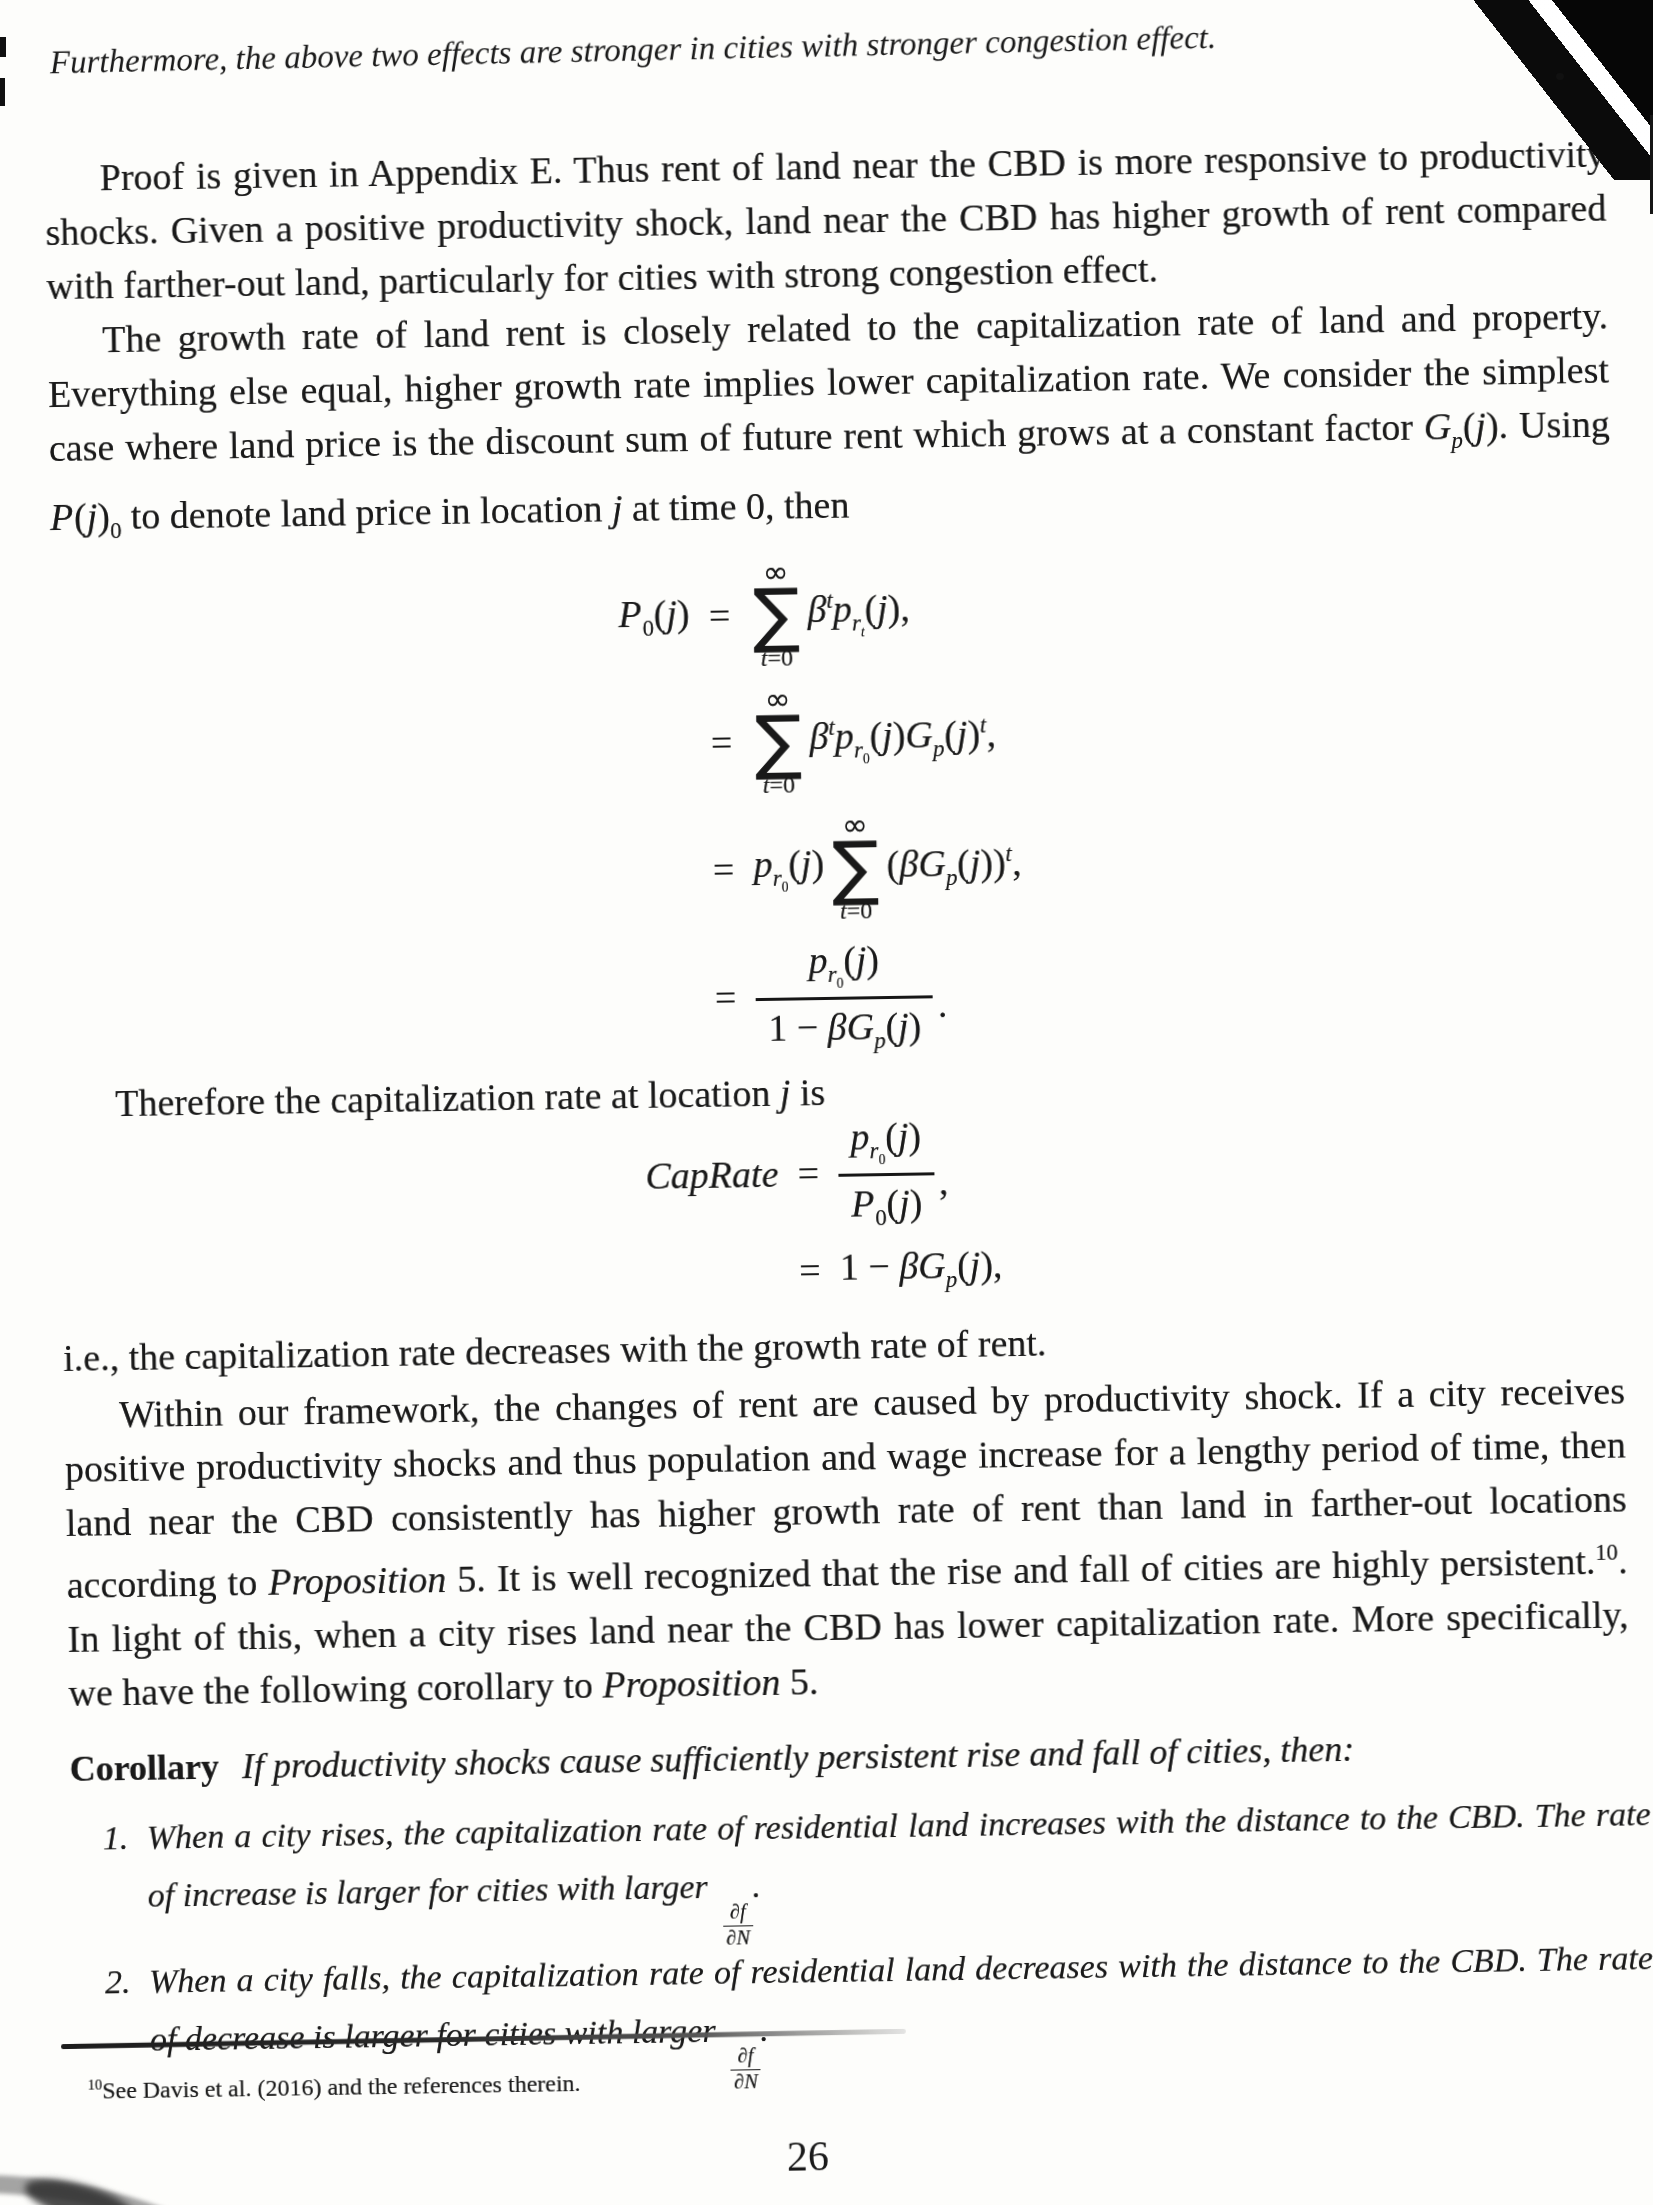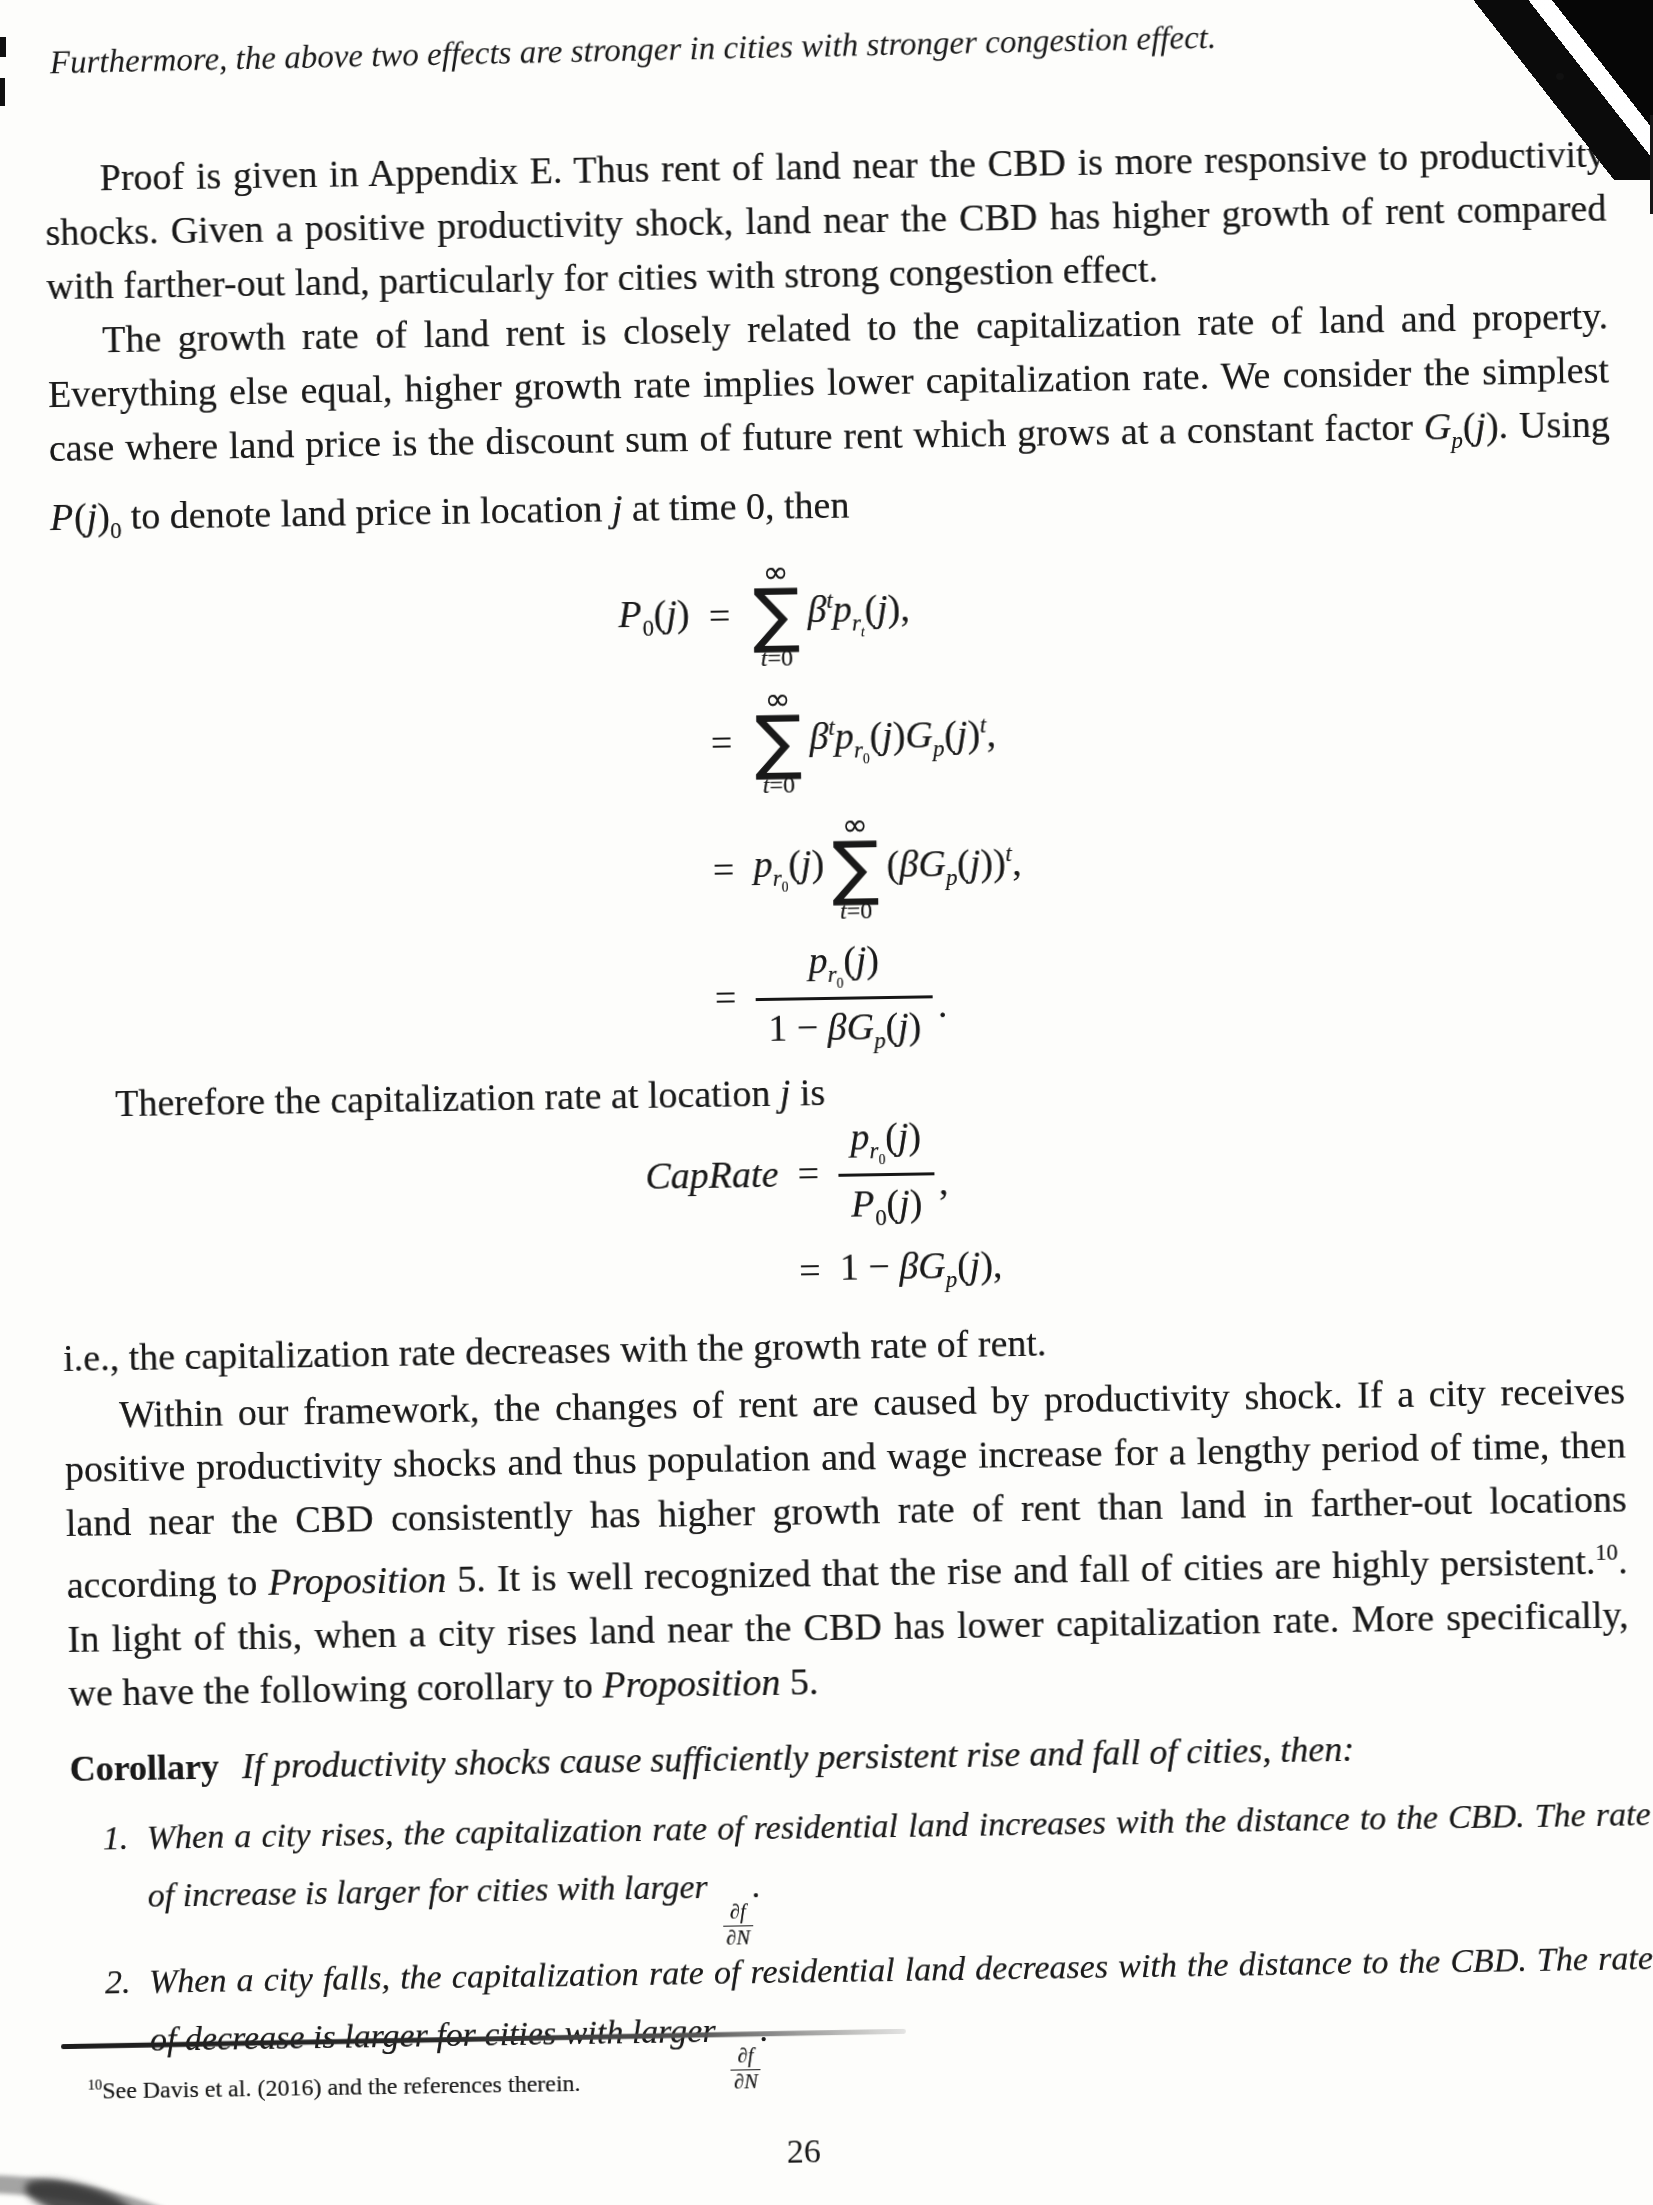--- a/index.html
+++ b/index.html
@@ -68,21 +68,21 @@
     font-size:20.6px;line-height:1.05;vertical-align:-21.4px;margin-left:6.1px;
     font-family:"Liberation Serif","DejaVu Sans",serif;}
   .pfrac .pn{padding:0 3.1px 1.5px;}
   .pfrac .pd{border-top:1.5px solid #161616;padding:1.5px 3.1px 0;}
   
   .footrule{left:47px;top:2031px;width:845px;height:5.4px;border-radius:2.3px;
     background:linear-gradient(90deg,#1c1c1c 0%,#2a2a2a 45%,#555 75%,rgba(90,90,90,0.15) 100%);
     transform:rotate(-0.15deg);}
   .footnote{left:73px;top:2057px;width:1071px;font-size:24px;line-height:32px;
     text-shadow:0 0 0.4px rgba(10,10,10,0.5);}
-  .pagenum{left:771px;top:2132px;font-size:34px;}
+  .pagenum{left:771px;top:2132px;font-size:42px;}
   
   .corner-artifact{
     position:absolute;top:0;right:0;width:252px;height:180px;
     background:linear-gradient(52deg,
       rgba(0,0,0,0) 0 54%,
       #0b0b0b 54% 68%,
       rgba(255,255,255,0.96) 68% 74%,
       #060606 74% 100%);
   }
   .corner-speck{position:absolute;top:73px;right:90px;width:7.6px;height:6.9px;

